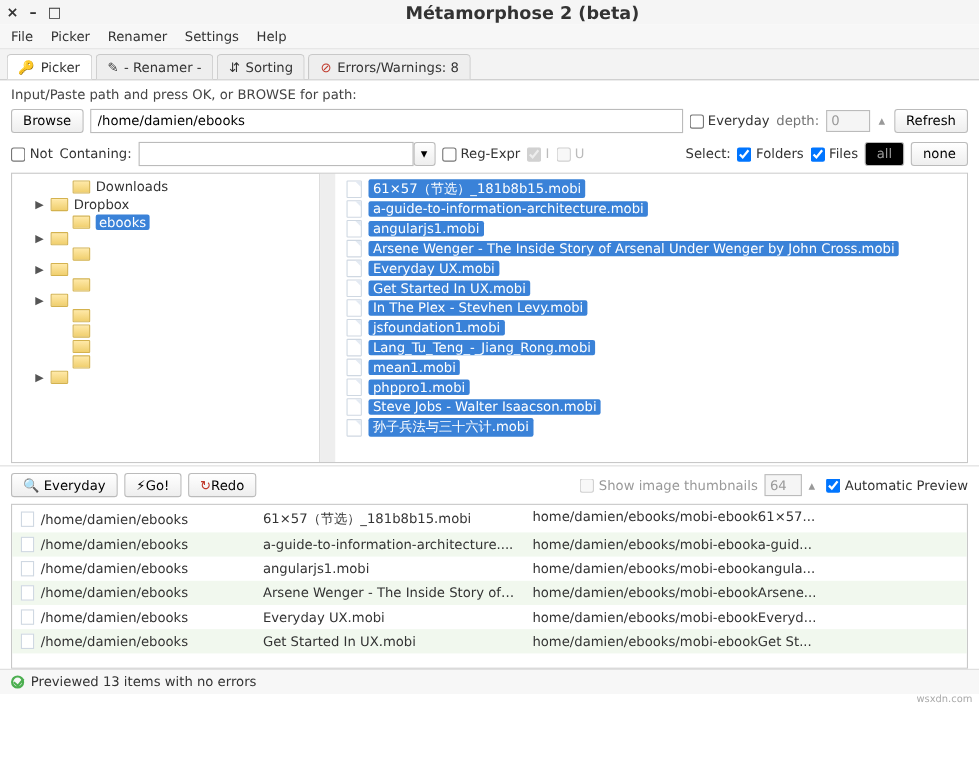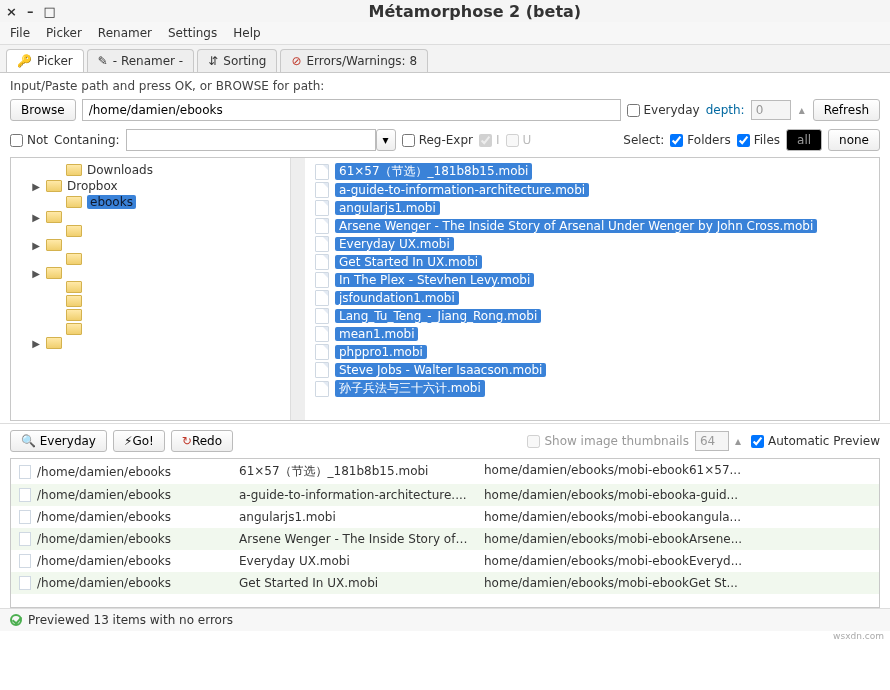--- a/index.html
+++ b/index.html
@@ -17,21 +17,21 @@
 .pathhint { color:#444; padding:6px 10px 2px 10px; }
 button, .btn { background:linear-gradient(#fff,#eee); border:1px solid #bbb; border-radius:3px; padding:3px 10px; cursor:pointer; font-size:12px; }
 input[type=text] { border:1px solid #bbb; padding:3px 6px; background:#fff; height:22px; }
 .chk { width:13px; height:13px; }
 .depth { width:40px; border:1px solid #bbb; background:#f5f5f5; color:#999; padding:2px 4px; }
 .split { display:flex; height:264px; border:1px solid #c8c8c8; margin:2px 10px; background:#fff; }
 .tree { width:280px; overflow:auto; border-right:1px solid #ddd; padding:4px 0; }
 .tnode { display:flex; align-items:center; gap:5px; padding:1px 6px; }
 .expander { width:10px; display:inline-block; text-align:center; color:#555; font-size:10px; }
 .folder-ic { width:16px; height:12px; background:linear-gradient(#ffe9a8,#f0cf6e); border:1px solid #d4b24e; border-radius:1px; display:inline-block; }
-.tnode.sel span.lbl { background:#3a82d8; color:#0f172a; padding:0 3px; border-radius:2px; }
+.tnode.sel span.lbl { background:#3a82d8; color:#ffffff; padding:0 3px; border-radius:2px; }
 .blur { filter:blur(2px); color:#c4b26b; }
 .files { flex:1; overflow:auto; padding:4px 0; background:#fff; }
 .file { display:flex; align-items:center; gap:6px; padding:1px 10px; }
 .file .fic { width:14px; height:16px; background:#fff; border:1px solid #cfd8e2; border-radius:1px; display:inline-block; position:relative; }
 .file .fic::after { content:""; position:absolute; right:0; top:0; border-top:5px solid #e3eaf3; border-left:5px solid transparent; }
 .file .fname { background:#3a82d8; color:#fff; padding:0 4px; border-radius:2px; display:inline-block; }
 .toolbar2 { display:flex; align-items:center; gap:6px; padding:6px 10px; border-top:1px solid #ddd; }
 .toolbar2 .flex { flex:1; }
 .preview-table { margin:0 10px; border:1px solid #c8c8c8; background:#fff; height:150px; overflow:auto; }
 .pthead { display:flex; background:linear-gradient(#fcfcfc,#ececec); border-bottom:1px solid #ccc; font-weight:normal; }
@@ -89,21 +89,21 @@
   </div>
 
   <div class="pathhint">Input/Paste path and press OK, or BROWSE for path:</div>
   <div class="row">
     <button>Browse</button>
     <input type="text" style="flex: 1 1 0%;" value="/home/damien/ebooks">
     <label>
         <input type="checkbox" class="chk" style="">
         <span>Everyday</span>
       </label>
-    <span style="color:#0369a1">depth:</span>
+    <span style="color:#737373">depth:</span>
     <input class="depth" disabled="" value="0" style="">
     <span style="color:#999;width:10px;text-align:center">▴</span>
     <button>Refresh</button>
   </div>
 
   <div class="row">
     <label>
         <input type="checkbox" class="chk" style="">
         <span>Not</span>
       </label>

